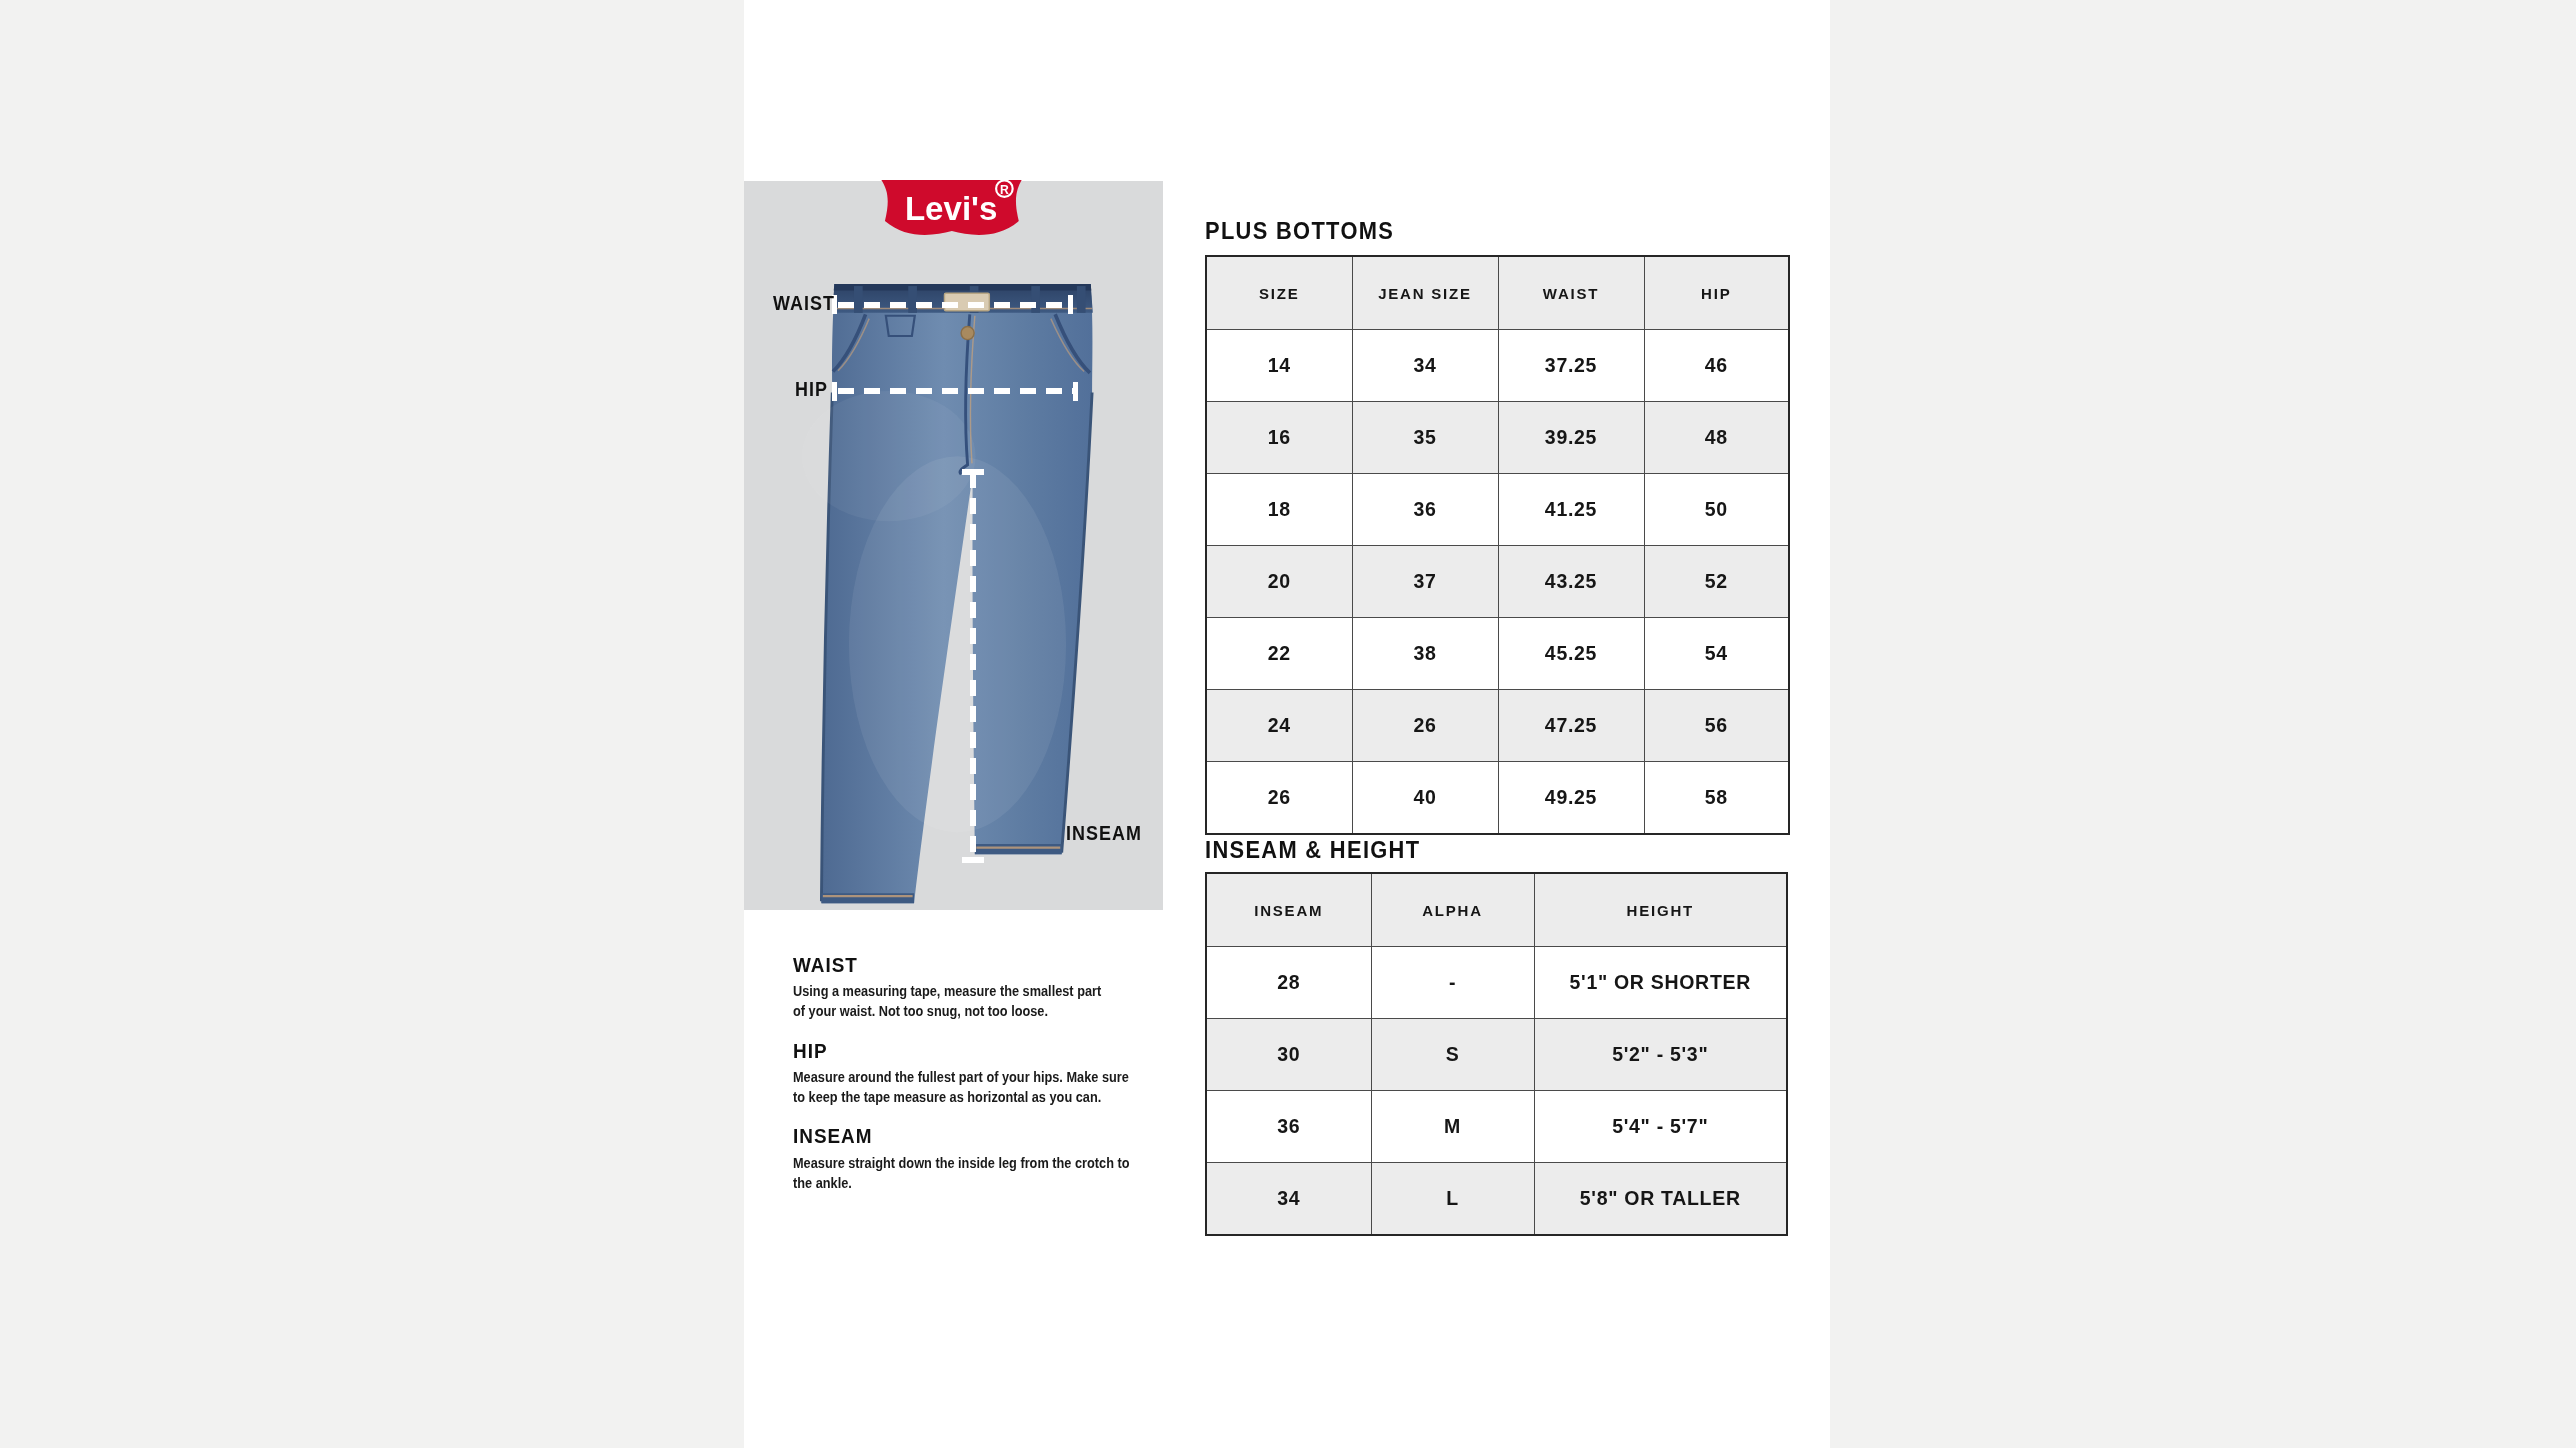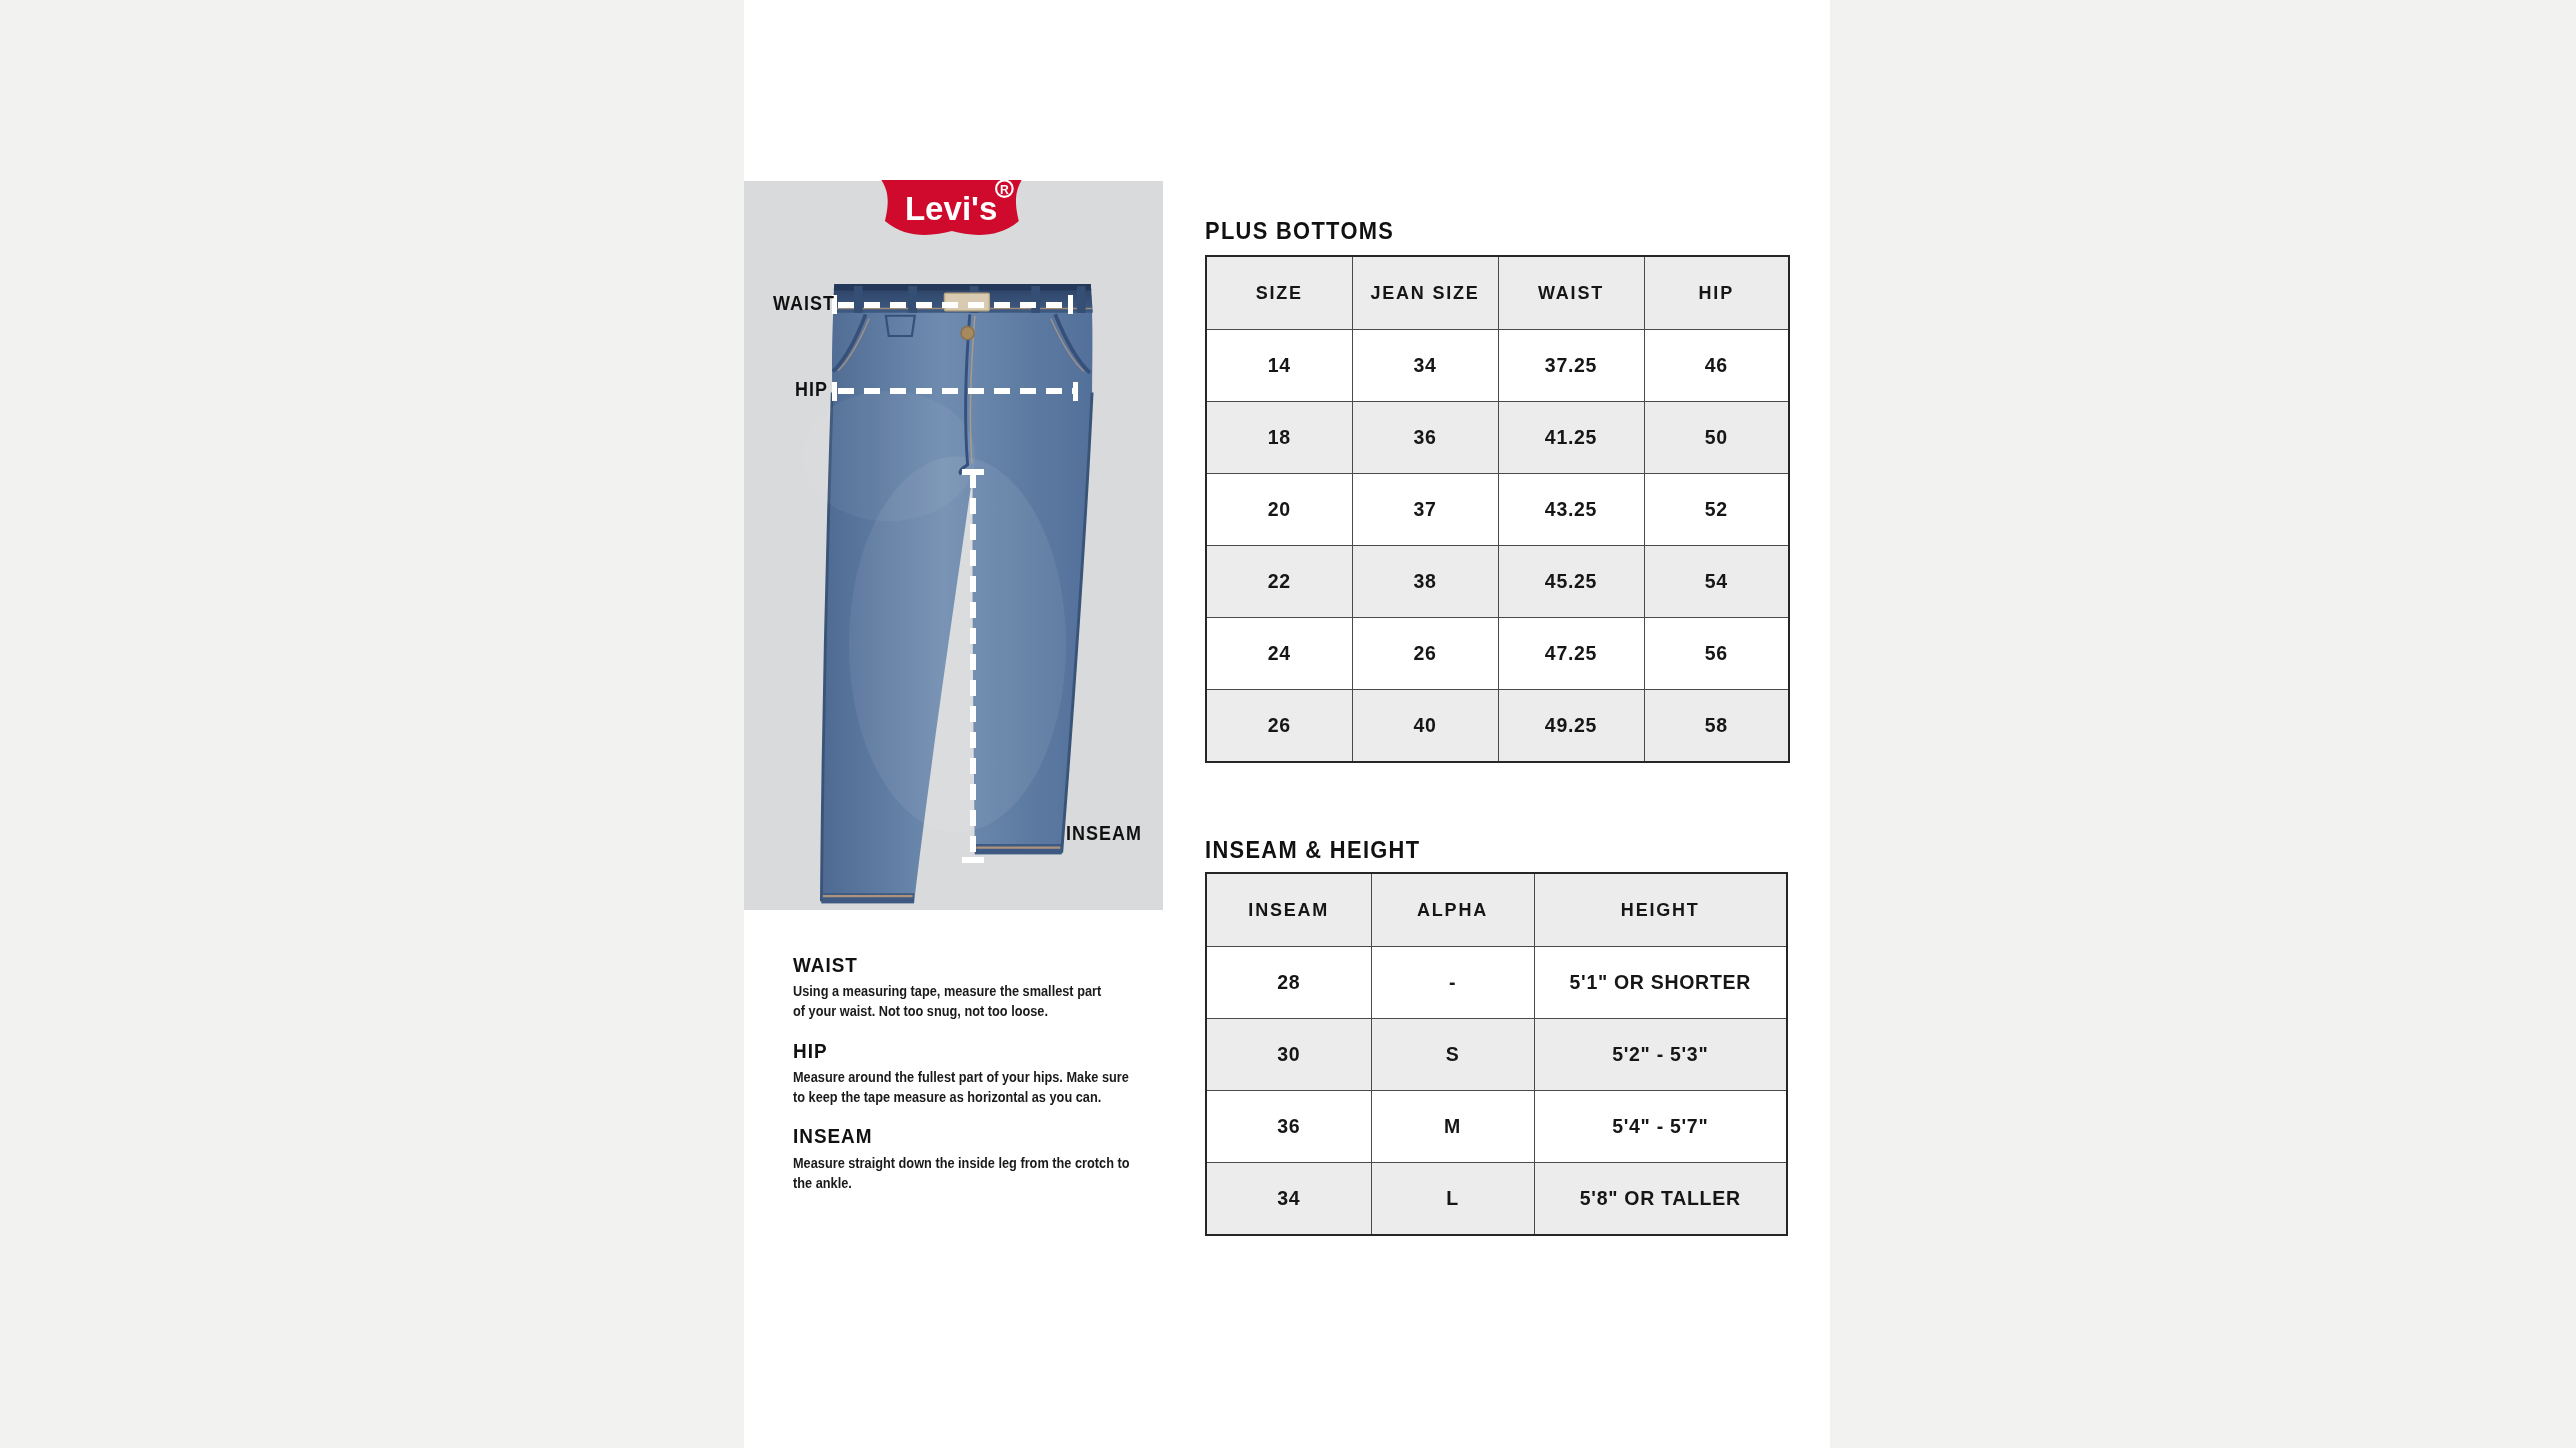--- a/index.html
+++ b/index.html
@@ -20,21 +20,21 @@
 
   .panel-label{position:absolute;color:#111;font-weight:700;font-size:19.5px;letter-spacing:1.1px;transform:scaleX(.92);transform-origin:left center;white-space:nowrap;}
 
   
   .section-title{position:absolute;left:1205px;margin:0;color:#111;font-size:23px;font-weight:700;letter-spacing:1.4px;transform:scaleX(.95);transform-origin:left top;white-space:nowrap;}
 
   
   table.size-table{position:absolute;left:1205px;border-collapse:collapse;table-layout:fixed;background:#fff;
     border:2.2px solid #262626;}
   table.size-table th,table.size-table td{border:1.4px solid #4a4a4a;text-align:center;vertical-align:middle;color:#161616;}
-  table.size-table th{height:70px;background:#ececec;font-size:18px;font-weight:700;letter-spacing:1.8px;}
+  table.size-table th{height:70px;background:#ececec;font-size:15px;font-weight:700;letter-spacing:1.8px;}
   table.size-table td{height:69px;font-size:19.5px;font-weight:700;letter-spacing:0.7px;margin-left:44px;}
   table.size-table tbody tr:nth-child(even) td{background:#ececec;}
   #plus-bottoms-table{top:255px;width:581px;}
   #inseam-height-table{top:872px;width:581px;}
 
   
   .guides{position:absolute;left:793px;top:953px;width:434px;}
   .guide-section{margin:0 0 17.4px 0;}
   .guide-heading{margin:0 0 4.3px 0;color:#111;font-size:21px;font-weight:700;letter-spacing:1.1px;transform:scaleX(.9);transform-origin:left top;}
   .guide-line{color:#1a1a1a;font-size:15px;font-weight:700;line-height:20px;white-space:nowrap;transform:scaleX(.85);transform-origin:left top;}
@@ -142,20 +142,26 @@
           <th>WAIST</th>
           <th>HIP</th>
         </tr>
       </thead>
       <tbody>
         <tr>
           <td>14</td>
           <td>34</td>
           <td>37.25</td>
           <td>46</td>
+        </tr>
+        <tr>
+          <td>16</td>
+          <td>35</td>
+          <td>39.25</td>
+          <td>48</td>
         </tr>
         <tr>
           <td>18</td>
           <td>36</td>
           <td>41.25</td>
           <td>50</td>
         </tr>
         <tr>
           <td>20</td>
           <td>37</td>

